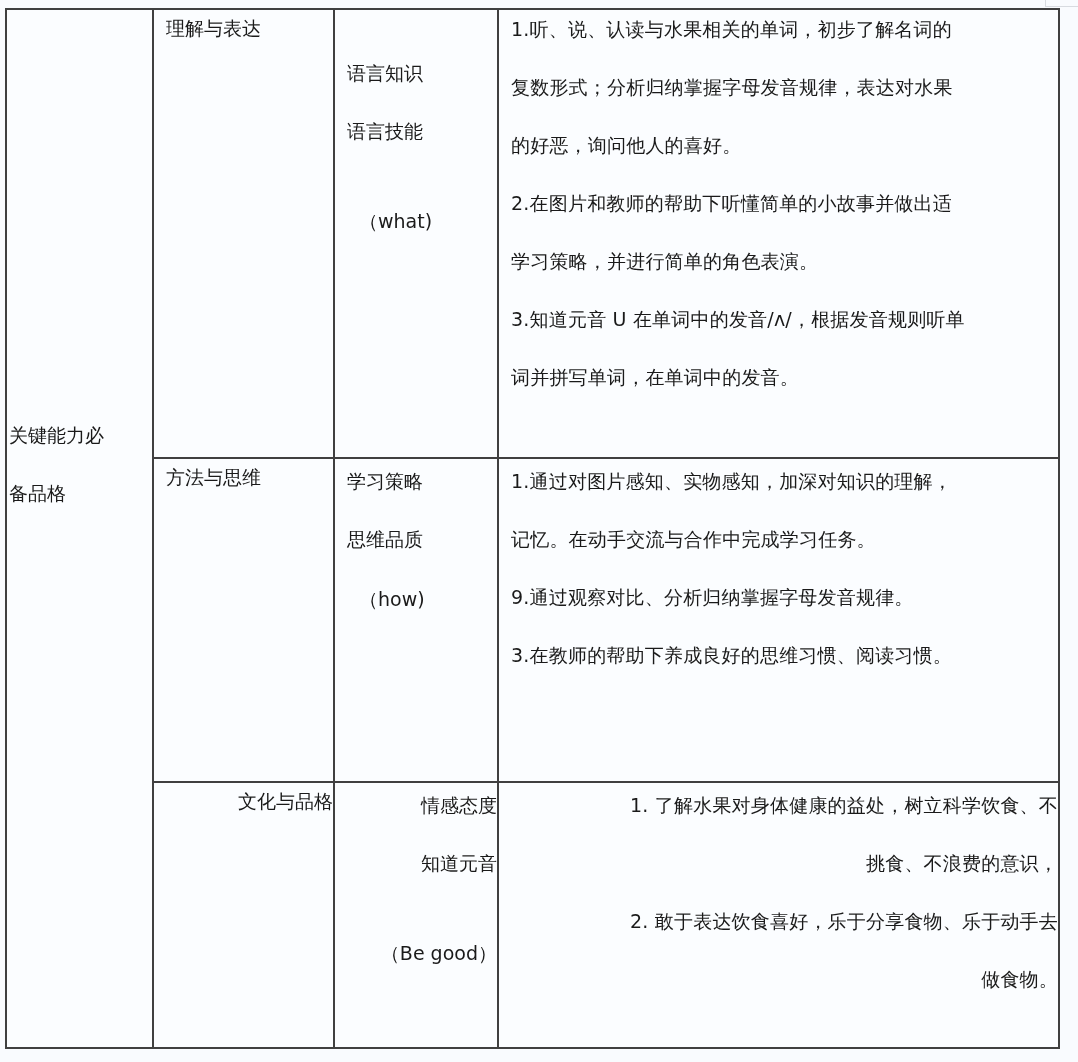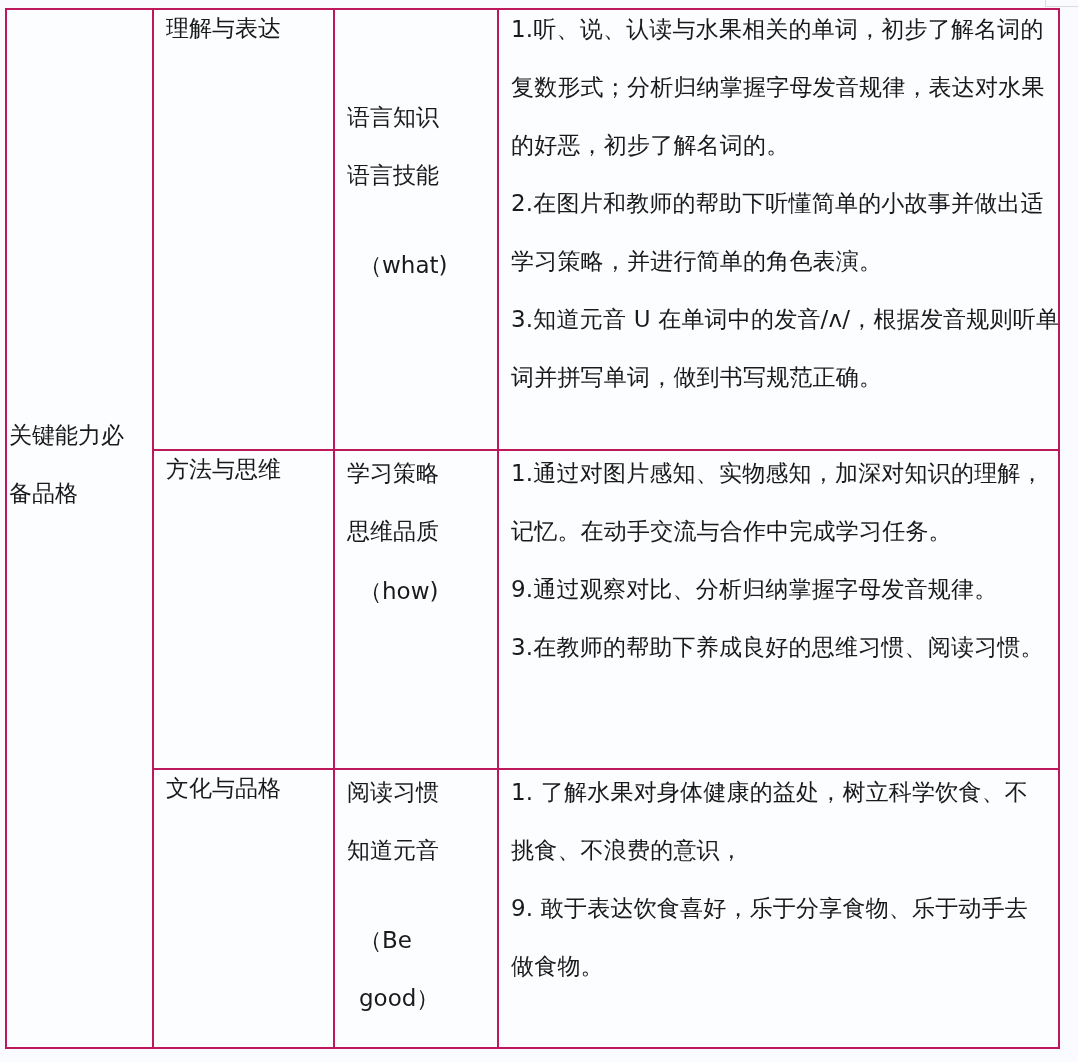--- a/index.html
+++ b/index.html
@@ -15,44 +15,44 @@
     border-left: 1px solid #d8dbe0; border-bottom: 1px solid #d8dbe0;
   }
   table.doc-table {
     position: absolute; left: 5px; top: 8px;
     width: 1053px; height: 1041px;
     border-collapse: collapse;
     background: #fbfdff;
     table-layout: fixed;
   }
   table.doc-table td {
-    border: 2px solid #be185d;
+    border: 2px solid #404040;
     vertical-align: top;
     padding: 0;
-    font-size: 23px;
+    font-size: 19px;
   }
   col.c1 { width: 147px; }
   col.c2 { width: 181px; }
   col.c3 { width: 164px; }
   col.c4 { width: 561px; }
   tr.r1 { height: 410px; }
   tr.r2 { height: 296px; }
-  tr.r3 { height: 243px; }
+  tr.r3 { height: 243px; text-align: right; }
   .cell-inner { position: relative; height: 100%; }
   .cat {
     position: absolute; left: 2px; top: 4px;
     line-height: 58px; width: 125px;
   }
   .dim { padding: 4px 0 0 12px; line-height: 28px; }
   .aspects { padding-left: 12px; }
   .aspects .line { display: block; height: 58px; line-height: 58px; }
   .aspects .tag { display: block; line-height: 58px; padding-left: 12px; }
   .desc { padding-left: 12px; }
   .desc .line { display: block; line-height: 58px; height: 58px; white-space: nowrap; letter-spacing: 0.2px; }
-  .r1 .aspects { padding-top: 34px; margin-top: 44px; }
+  .r1 .aspects { padding-top: 34px; }
   .r1 .desc { padding-top: -2px; margin-top: -10px; }
   .r2 .aspects, .r3 .aspects { padding-top: 0; margin-top: -7px; }
   .r2 .desc, .r3 .desc { margin-top: -7px; }
   .r2 .dim, .r3 .dim { padding-top: 4px; }
   .gap-tag-r1 { height: 32px; }
 </style>
 </head>
 <body>
 
 <div class="corner-mark"></div>
@@ -82,25 +82,25 @@
         <span class="line">语言知识</span>
         <span class="line">语言技能</span>
         <div class="gap-tag-r1"></div>
         <span class="tag">（what)</span>
       </div>
     </td>
     <td>
       <div class="desc">
         <span class="line">1.听、说、认读与水果相关的单词，初步了解名词的</span>
         <span class="line">复数形式；分析归纳掌握字母发音规律，表达对水果</span>
-        <span class="line">的好恶，初步了解名词的。</span>
+        <span class="line">的好恶，询问他人的喜好。</span>
         <span class="line">2.在图片和教师的帮助下听懂简单的小故事并做出适</span>
         <span class="line">学习策略，并进行简单的角色表演。</span>
         <span class="line">3.知道元音 U 在单词中的发音/ʌ/，根据发音规则听单</span>
-        <span class="line">词并拼写单词，做到书写规范正确。</span>
+        <span class="line">词并拼写单词，在单词中的发音。</span>
       </div>
     </td>
   </tr>
   <tr class="r2">
     <td>
       <div class="dim">方法与思维</div>
     </td>
     <td>
       <div class="aspects">
         <span class="line">学习策略</span>
@@ -116,28 +116,28 @@
         <span class="line">3.在教师的帮助下养成良好的思维习惯、阅读习惯。</span>
       </div>
     </td>
   </tr>
   <tr class="r3">
     <td>
       <div class="dim">文化与品格</div>
     </td>
     <td>
       <div class="aspects">
-        <span class="line">阅读习惯</span>
+        <span class="line">情感态度</span>
         <span class="line">知道元音</span>
         <span class="tag" style="margin-top:32px;">（Be good）</span>
       </div>
     </td>
     <td>
       <div class="desc">
         <span class="line">1.   了解水果对身体健康的益处，树立科学饮食、不</span>
         <span class="line">挑食、不浪费的意识，</span>
-        <span class="line">9.   敢于表达饮食喜好，乐于分享食物、乐于动手去</span>
+        <span class="line">2.   敢于表达饮食喜好，乐于分享食物、乐于动手去</span>
         <span class="line">做食物。</span>
       </div>
     </td>
   </tr>
 </tbody>
   </table>
 
 </body></html>

